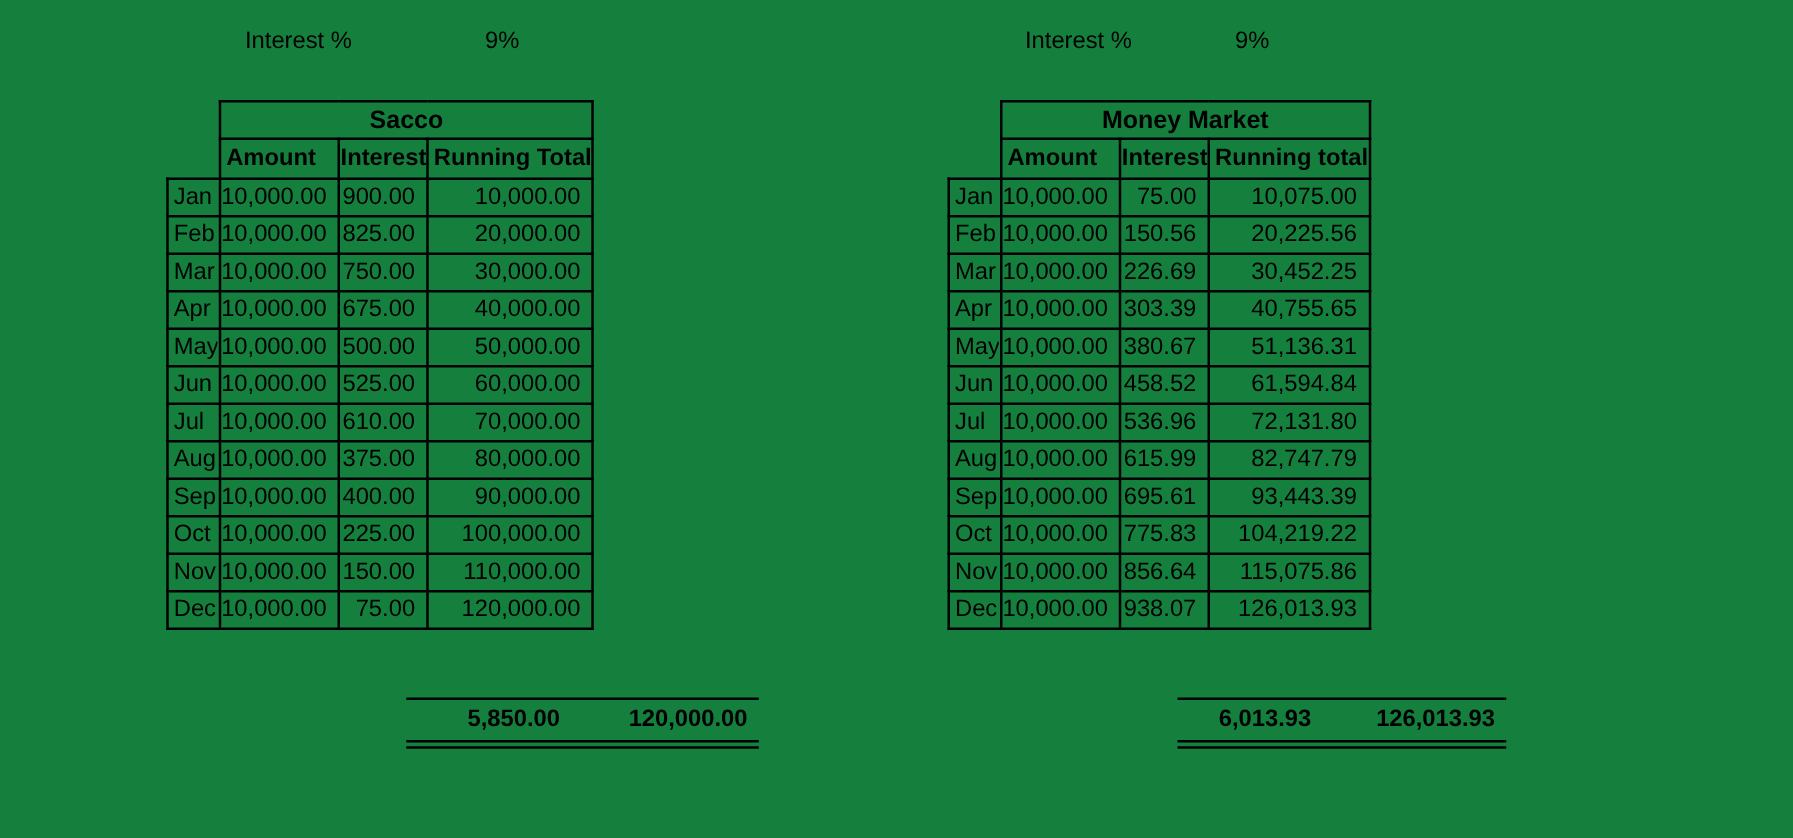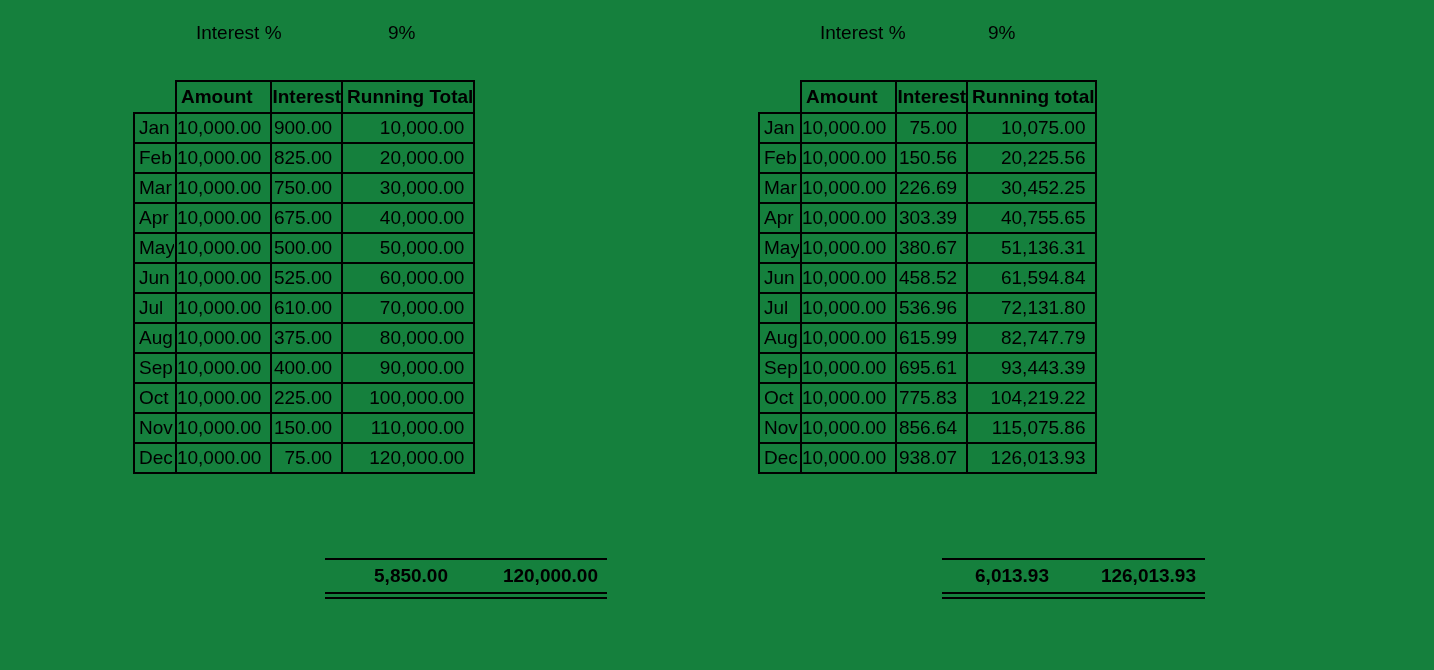--- a/index.html
+++ b/index.html
@@ -59,20 +59,24 @@
       <span class="rate-value">9%</span>
     </div>
     <table>
       <colgroup>
         <col style="width:56px">
           <col style="width:136px">
           <col style="width:132px">
           <col style="width:151px">
       </colgroup>
       <thead>
+        <tr class="title-row">
+          <td class="ghost"></td>
+          <th colspan="3">Sacco</th>
+        </tr>
         <tr class="header-row">
           <td class="ghost"></td>
           <th class="h-amount">Amount</th>
           <th class="h-interest">Interest</th>
           <th class="h-running">Running Total</th>
         </tr>
       </thead>
       <tbody>
           <tr>
             <td class="cell-month">Jan</td>
@@ -160,20 +164,24 @@
       <span class="rate-value">9%</span>
     </div>
     <table>
       <colgroup>
         <col style="width:55px">
           <col style="width:129px">
           <col style="width:116px">
           <col style="width:147px">
       </colgroup>
       <thead>
+        <tr class="title-row">
+          <td class="ghost"></td>
+          <th colspan="3">Money Market</th>
+        </tr>
         <tr class="header-row">
           <td class="ghost"></td>
           <th class="h-amount">Amount</th>
           <th class="h-interest">Interest</th>
           <th class="h-running">Running total</th>
         </tr>
       </thead>
       <tbody>
           <tr>
             <td class="cell-month">Jan</td>

